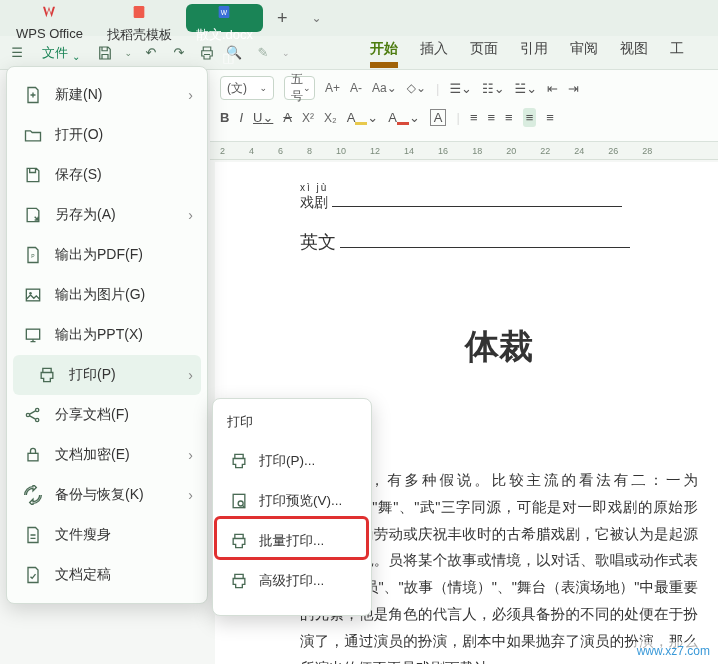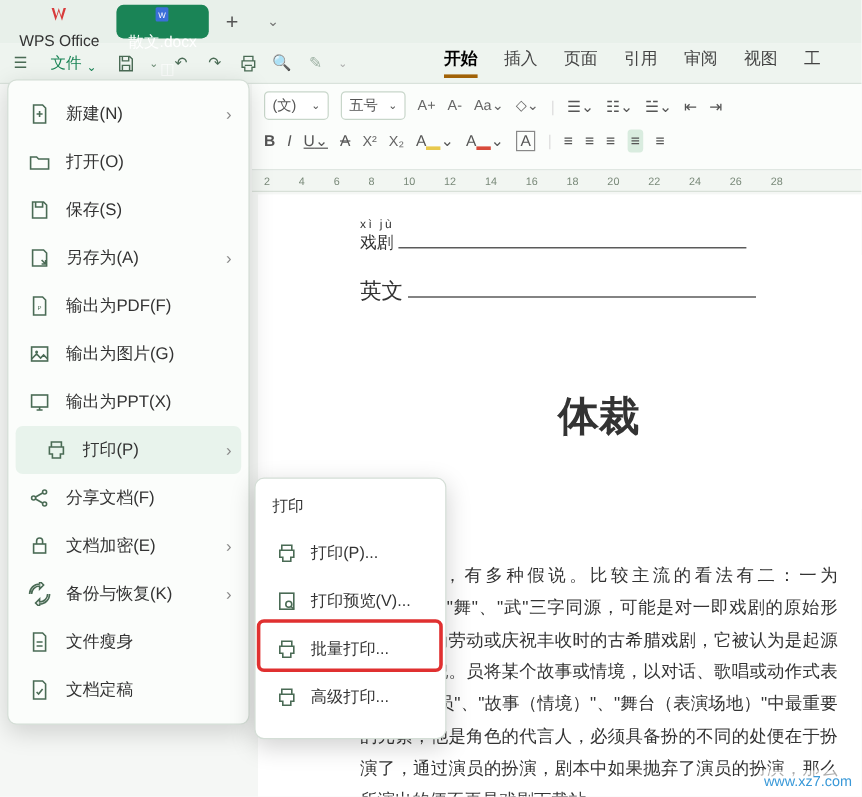--- a/index.html
+++ b/index.html
@@ -13,21 +13,21 @@
   .tab .close { margin-left: 4px; opacity: .7; }
   .plus { padding: 0 10px; color: #555; font-size: 18px; }
 
   
   .toolbar1 { display:flex; align-items:center; height: 34px; background: #eef4ef; border-bottom: 1px solid #d9e2db; padding: 0 8px; gap: 10px; }
   .filebtn { display:flex; align-items:flex-end; gap:4px; color:#1a8456; font-weight:500; padding: 2px 6px; border-radius:4px;}
   .tbicon { width:18px; height:18px; color:#4a6b55; display:inline-flex; align-items:center; justify-content:center; }
 
   
   .ribbontabs { position:absolute; left: 370px; top: 40px; display:flex; gap: 22px; font-size: 14px; color:#444;}
-  .ribbontabs .rt.active { color:#000000; font-weight:600; border-bottom: 3px solid #a16207; padding-bottom:4px;}
+  .ribbontabs .rt.active { color:#4d7c0f; font-weight:600; border-bottom: 6px solid #a16207; padding-bottom:4px;}
 
   
   .ribbon { position:absolute; left: 210px; right:0; top: 70px; height: 72px; background:#fbfdfb; border-bottom:1px solid #d9e2db; padding: 6px 10px; display:flex; flex-direction:column; gap:8px;}
   .ribrow { display:flex; align-items:center; gap:10px; color:#555; font-size:13px;}
   .fontbox { border:1px solid #c8d6ca; background:#fff; border-radius:4px; height:24px; display:flex; align-items:center; padding:0 6px; font-size:12px;}
   .sm { font-size:12px; color:#666;}
 
   
   .ruler { position:absolute; left:210px; right:0; top:142px; height:18px; background:#f2f6f2; border-bottom:1px solid #d8e0d8; font-size:9px; color:#7a8a7a; padding-left:10px; letter-spacing:0; display:flex; align-items:center; gap: 24px;}
   .ruler span { display:inline-block;}
@@ -65,20 +65,28 @@
 <body>
 
 <div class="tabbar">
   <div class="tab">
     <span class="ticon">
         <svg viewBox="0 0 24 24">
           <path fill="#d83b3b" d="M3 4 L8 20 L12 8 L16 20 L21 4 L18 4 L15 14 L12 4 L9 14 L6 4 Z"></path>
         </svg>
       </span>
     <span>WPS Office</span>
+  </div>
+  <div class="tab">
+    <span class="ticon">
+        <svg viewBox="0 0 24 24">
+          <rect x="4" y="3" width="16" height="18" rx="2" fill="#ef5b4c"></rect>
+        </svg>
+      </span>
+    <span>找稻壳模板</span>
   </div>
   <div class="tab active">
     <span class="ticon">
         <svg viewBox="0 0 24 24">
           <rect x="4" y="3" width="16" height="18" rx="2" fill="#3a6fd8"></rect>
           <text x="12" y="16" font-size="10" fill="#fff" text-anchor="middle">W</text>
         </svg>
       </span>
     <span>散文.docx</span>
     <span class="ticon" style="margin-left:8px;opacity:.8;">◫</span>
@@ -121,21 +129,21 @@
   <span class="rt">视图</span>
   <span class="rt">工</span>
 </div>
 
 <div class="ribbon">
   <div class="ribrow">
     <div class="fontbox" style="width:54px;">
         <span>(文)</span> 
         <span style="margin-left:auto;font-size:9px;">⌄</span>
       </div>
-    <div class="fontbox" style="width:54px;">
+    <div class="fontbox" style="width:31px;">
         <span>五号</span> 
         <span style="margin-left:auto;font-size:9px;">⌄</span>
       </div>
     <span class="sm">A+</span>
     <span class="sm">A-</span>
     <span class="sm">Aa⌄</span>
     <span class="sm">◇⌄</span>
     <span style="color:#ddd;">|</span>
     <span>☰⌄</span>
     <span>☷⌄</span>

